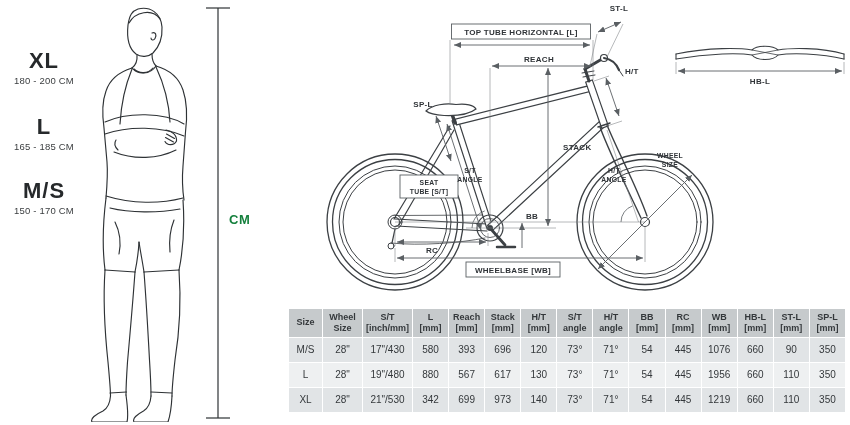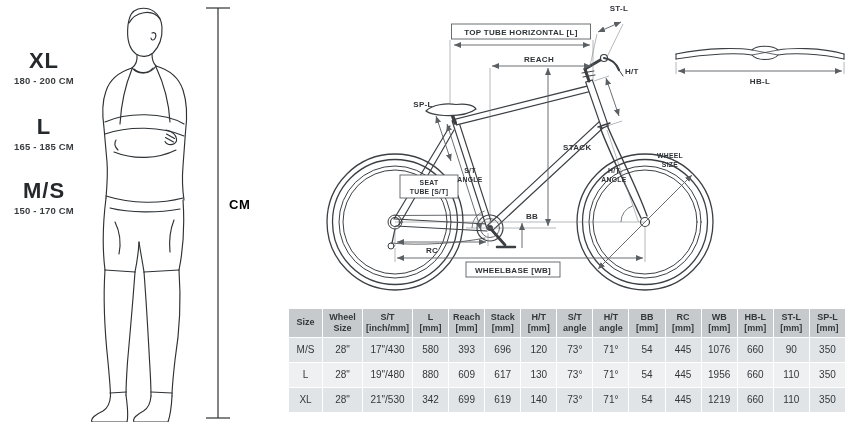--- a/index.html
+++ b/index.html
@@ -2,24 +2,24 @@
 <html><head>
 <meta charset="utf-8">
 <style>
   html,body{margin:0;padding:0;background:#fff;}
   .page{position:relative;width:850px;height:425px;background:#fff;overflow:hidden;
         font-family:"Liberation Sans",sans-serif;}
 
   
   .size-block{position:absolute;left:2px;width:84px;text-align:center;color:#26292b;}
   .size-name{font-size:22px;font-weight:700;letter-spacing:1px;line-height:1;}
-  .size-range{font-size:9.5px;font-weight:700;margin-top:3px;letter-spacing:.2px;color:#3a3d3f;}
+  .size-range{font-size:9.5px;font-weight:400;margin-top:3px;letter-spacing:.2px;color:#3a3d3f;}
   #sz-xl{top:50px}#sz-l{top:116px}#sz-ms{top:180px}
-  .cm-label{position:absolute;left:229px;top:197px;font-size:13px;font-weight:700;
-            color:#000000;letter-spacing:.6px;}
+  .cm-label{position:absolute;left:229px;top:212px;font-size:13px;font-weight:700;
+            color:#15803d;letter-spacing:.6px;}
 
   
   .pl{stroke:#2e3235;stroke-width:1.15;fill:none;stroke-linecap:round;stroke-linejoin:round;}
   .ml{stroke:#2e3235;stroke-width:1.2;fill:none;}
   .ln{stroke:#3c4044;fill:none;stroke-linecap:round;}
   .tube{fill:#fff;stroke:#3c4044;stroke-width:1.2;}
   .dim{stroke:#5a5f63;stroke-width:0.9;fill:none;marker-start:url(#mb);marker-end:url(#ma);}
   .dim1{stroke:#5a5f63;stroke-width:0.9;fill:none;marker-end:url(#ma);}
   .ext{stroke:#7a7f83;stroke-width:0.55;fill:none;}
   .arc{stroke:#5a5f63;stroke-width:0.8;fill:none;}
@@ -328,39 +328,39 @@
         <td>1076</td>
         <td>660</td>
         <td>90</td>
         <td>350</td>
       </tr>
       <tr class="even">
         <td>L</td>
         <td>28"</td>
         <td>19"/480</td>
         <td>880</td>
-        <td>609</td>
+        <td>567</td>
         <td>617</td>
         <td>130</td>
         <td>73°</td>
         <td>71°</td>
         <td>54</td>
         <td>445</td>
         <td>1956</td>
         <td>660</td>
         <td>110</td>
         <td>350</td>
       </tr>
       <tr class="odd">
         <td>XL</td>
         <td>28"</td>
         <td>21"/530</td>
         <td>342</td>
         <td>699</td>
-        <td>619</td>
+        <td>973</td>
         <td>140</td>
         <td>73°</td>
         <td>71°</td>
         <td>54</td>
         <td>445</td>
         <td>1219</td>
         <td>660</td>
         <td>110</td>
         <td>350</td>
       </tr>

